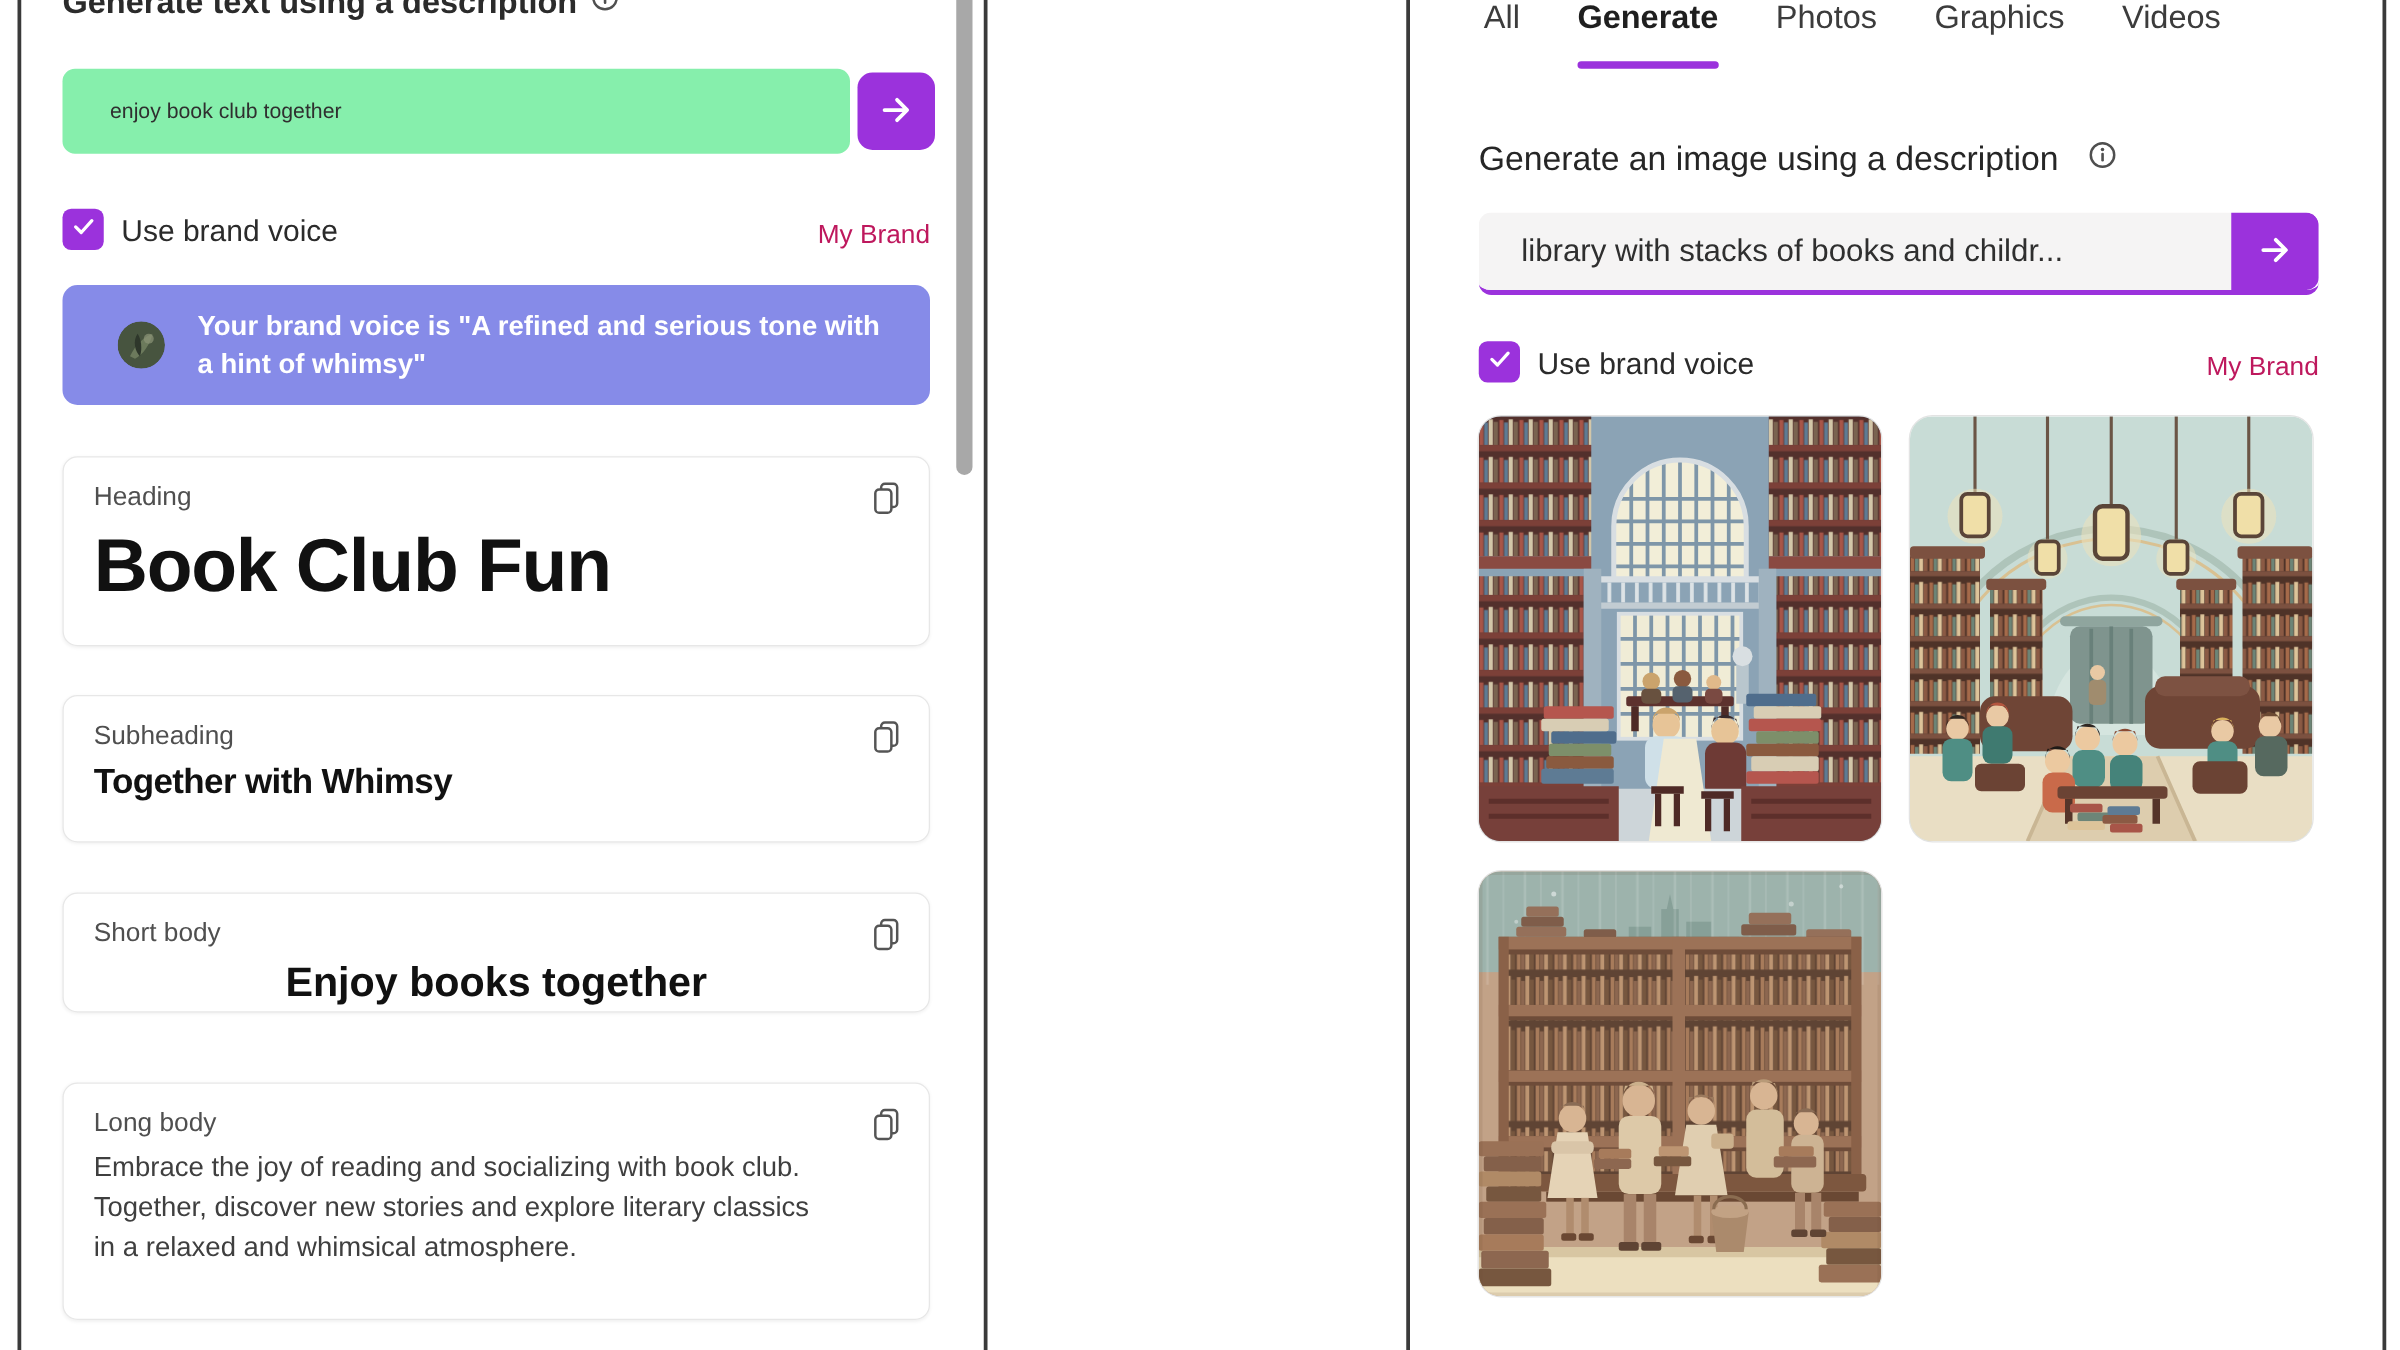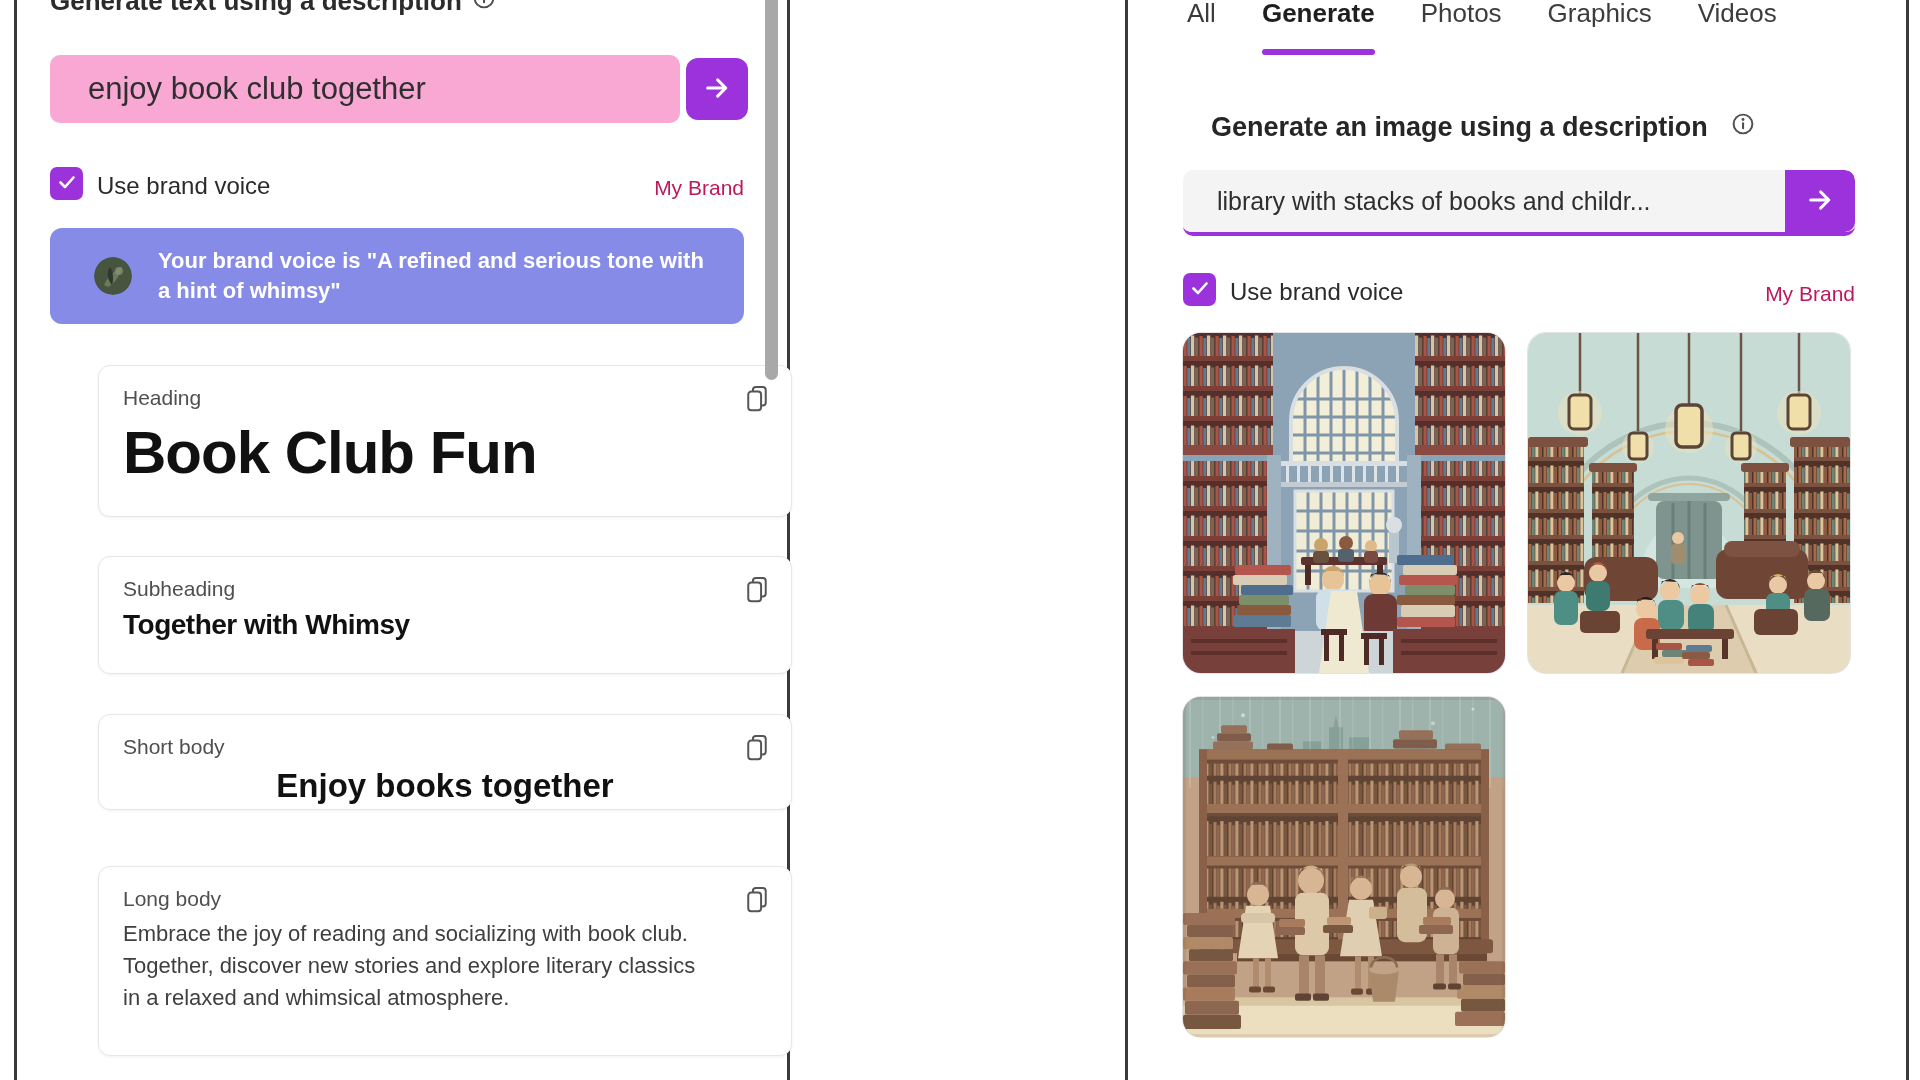--- a/index.html
+++ b/index.html
@@ -12,58 +12,58 @@
     font-family:"Liberation Sans","DejaVu Sans",sans-serif;color:#222;}
   .panel{position:absolute;top:-30px;bottom:-10px;background:#fff;
     border-left:3px solid var(--panel-border);border-right:3px solid var(--panel-border);}
   .panel-left{left:14px;width:776px;}
   .panel-right{left:1125px;width:784px;}
 
   
   .lp-title{position:absolute;top:16px;left:33px;font-size:26px;font-weight:700;color:#2b2b2b;
     display:flex;align-items:center;gap:10px;white-space:nowrap;}
   .info-ic{flex:0 0 auto;}
-  .prompt-field{position:absolute;background:#f9a8d4;border-radius:10px;
-    display:flex;align-items:center;font-size:31px;color:#2f2f2f;white-space:nowrap;overflow:hidden;text-align:center;}
+  .prompt-field{position:absolute;background:#86efac;border-radius:10px;
+    display:flex;align-items:center;font-size:17px;color:#2f2f2f;white-space:nowrap;overflow:hidden;text-align:center;}
   .lp-field{top:85px;left:33px;width:630px;height:68px;padding-left:38px;}
   .go-btn{position:absolute;background:var(--accent);border-radius:12px;border:none;cursor:pointer;
     display:flex;align-items:center;justify-content:center;}
   .lp-go{top:88px;left:669px;width:62px;height:62px;}
   .brand-row{position:absolute;display:flex;align-items:flex-end;}
   .lp-brand{top:196px;left:33px;width:694px;height:34px;}
   .checkbox{width:33px;height:33px;border-radius:7px;background:var(--accent);
     display:flex;align-items:center;justify-content:center;flex:0 0 auto;cursor:pointer;}
   .brand-label{margin-left:14px;font-size:24px;color:#2b2b2b;}
   .brand-name{margin-left:auto;font-size:21px;color:#be185d;margin-top:38px;}
   .banner{position:absolute;top:258px;left:33px;width:694px;height:96px;background:var(--banner);
     border-radius:12px;display:flex;align-items:center;padding:0 26px 0 44px;gap:26px;}
   .banner-text{color:#ffffff;font-size:22px;font-weight:700;line-height:30px;max-width:560px;}
   .avatar{width:38px;height:38px;border-radius:50%;overflow:hidden;flex:0 0 auto;}
   .card{position:absolute;left:33px;width:694px;background:#fff;border:1px solid #e7e7e7;
-    border-radius:12px;box-shadow:0 1px 3px rgba(0,0,0,.06);padding:20px 24px;margin-left:48px;}
+    border-radius:12px;box-shadow:0 1px 3px rgba(0,0,0,.06);padding:20px 24px;}
   .card-label{font-size:21px;color:#4f4f4f;}
   .copy-btn{position:absolute;top:16px;right:18px;width:32px;height:32px;background:none;border:none;
     cursor:pointer;display:flex;align-items:center;justify-content:center;}
   .card-heading  {top:395px;height:152px;}
   .card-subheading{top:586px;height:118px;}
   .card-short    {top:744px;height:96px;}
   .card-long     {top:896px;height:190px;}
   .txt-heading{margin-top:8px;font-size:60px;font-weight:700;letter-spacing:-1px;color:#111;}
   .txt-subheading{margin-top:8px;font-size:28px;font-weight:900;letter-spacing:-.5px;color:#111;}
   .txt-short{margin-top:8px;font-size:33px;font-weight:900;color:#111;text-align:center;}
   .txt-long{margin-top:7px;font-size:22px;line-height:32px;color:#3f3f3f;max-width:580px;}
   .scroll-thumb{position:absolute;top:10px;right:9px;width:13px;height:400px;background:#a8a8a8;border-radius:7px;cursor:pointer;}
 
   
   .tabs{position:absolute;top:28px;left:59px;display:flex;gap:46px;}
   .tab{position:relative;font-size:26px;color:#3c3c3c;padding-bottom:26px;cursor:pointer;white-space:nowrap;}
   .tab.active{font-weight:700;color:#1f1f1f;}
   .tab-underline{position:absolute;left:0;right:0;bottom:0;height:6px;border-radius:3px;background:var(--accent);}
-  .rp-title{position:absolute;top:142px;left:55px;font-size:27px;font-weight:700;color:#262626;
-    display:flex;align-items:center;gap:23px;white-space:nowrap;margin-left:28px;}
+  .rp-title{position:absolute;top:142px;left:55px;font-size:27px;font-weight:400;color:#262626;
+    display:flex;align-items:center;gap:23px;white-space:nowrap;}
   .rp-input{position:absolute;top:200px;left:55px;width:672px;height:66px;display:flex;
     border-bottom:4px solid var(--accent);border-radius:10px;overflow:hidden;}
   .rp-field{flex:1;background:#f5f4f4;display:flex;align-items:center;padding-left:34px;
     font-size:25px;color:#2f2f2f;white-space:nowrap;overflow:hidden;}
   .rp-go{position:static;width:70px;height:62px;border-radius:0 10px 10px 0;flex:0 0 auto;}
   .rp-brand{top:302px;left:55px;width:672px;height:34px;}
   .img-grid{position:absolute;top:363px;left:55px;width:672px;display:grid;
     grid-template-columns:322px 322px;grid-auto-rows:340px;column-gap:23px;row-gap:24px;}
   .gen-img{border-radius:18px;overflow:hidden;box-shadow:0 0 0 1px #e3e3e3;cursor:pointer;}
   .gen-img svg{display:block;width:100%;height:100%;}

